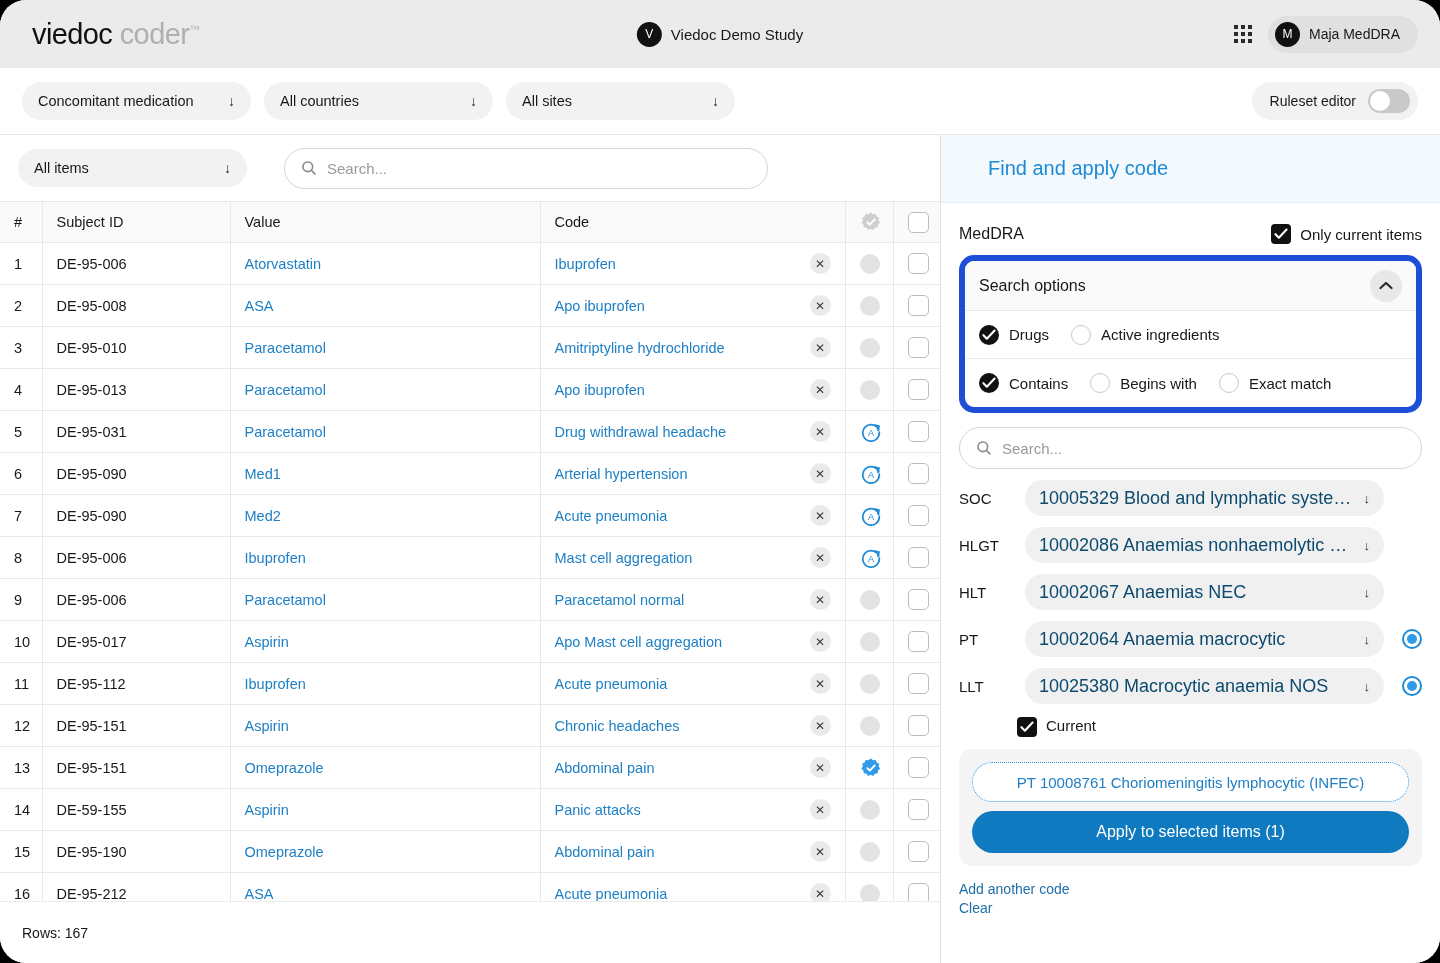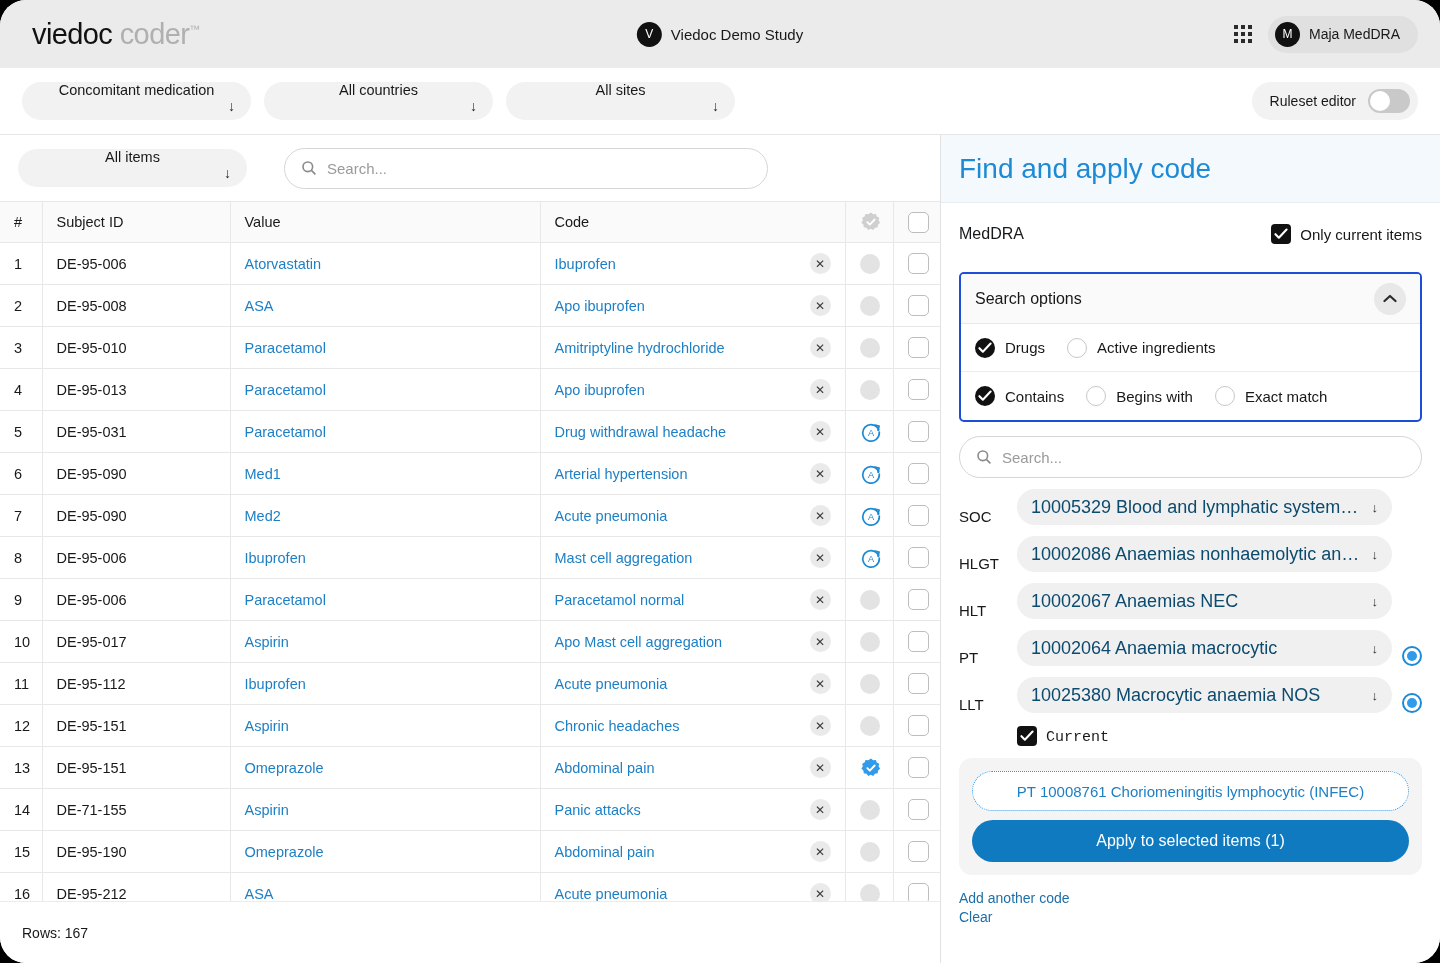--- a/index.html
+++ b/index.html
@@ -82,21 +82,20 @@
     background: #f2f2f2;
     border-radius: 22px;
     height: 38px;
     display: flex; align-items: center;
     padding: 0 16px 0 16px;
     font-size: 14.5px;
     color: #17181a;
     cursor: pointer;
     user-select: none;
     margin-right: 13px;
-    flex-direction: column;
   }
   .pill .lbl { white-space: nowrap; }
   .pill .arr { margin-left: auto; padding-left: 22px; font-size: 14px; color: #2b2b2b; }
   .pill-cm { width: 229px; }
   .pill-co { width: 229px; }
   .pill-si { width: 229px; }
 
   .ruleset {
     margin-left: auto;
     display: flex; align-items: center; gap: 12px;
@@ -212,41 +211,41 @@
   }
 
   
   .rp-header {
     background: #f4f9fd;
     height: 68px;
     display: flex; align-items: center;
     padding: 0 18px;
     border-bottom: 1px solid #e6eef5;
   }
-  .rp-header .t { font-size: 28px; color: #1d8ad6; }
+  .rp-header .t { font-size: 20px; color: #1d8ad6; margin-left: 29px; }
 
   .rp-body { padding: 14px 18px 13px 18px; flex: 1; overflow: hidden; }
 
   .rp-row1 {
     display: flex; align-items: center; justify-content: space-between;
     height: 34px;
   }
   .rp-row1 .sys { font-size: 16px; color: #17181a; }
   .chk-filled {
     width: 20px; height: 20px; border-radius: 4px;
     background: #111; position: relative; flex: none; cursor: pointer;
   }
   .chk-filled svg { position: absolute; left: 3px; top: 4px; width: 14px; height: 12px; }
   .inline-chk { display: flex; align-items: center; gap: 9px; cursor: pointer; }
   .inline-chk .l { font-size: 15px; color: #17181a; }
 
   .searchopts {
-    margin-top: 21px;
-    border: 2px solid #1d4ed8;
-    border-radius: 5px;
+    margin-top: 4px;
+    border: 6px solid #1d4ed8;
+    border-radius: 15px;
     overflow: hidden;
   }
   .so-head {
     height: 50px; background: #fafafa;
     display: flex; align-items: center; padding: 0 14px;
     border-bottom: 1px solid #e8e8e8;
     cursor: pointer;
   }
   .so-head .t { font-size: 16px; color: #17181a; }
   .so-caret {
@@ -273,21 +272,21 @@
   .so-line .l { font-size: 15px; color: #17181a; margin-right: 12px; }
 
   .rp-search {
     margin-top: 14px;
     height: 42px; border: 1px solid #d6d6d6; border-radius: 22px;
     display: flex; align-items: center; gap: 10px; padding: 0 16px;
   }
   .rp-search .ph { font-size: 15px; color: #9a9a9a; }
 
   .lvl {
-    display: flex; align-items: flex-end; gap: 0;
+    display: flex; align-items: center; gap: 8px;
     margin-top: 11px;
   }
   .lvl .tag {
     width: 58px; font-size: 15px; color: #17181a; flex: none;
   }
   .lvl .field {
     flex: 1;
     background: #f0f0f0;
     border-radius: 20px;
     height: 36px;
@@ -307,21 +306,21 @@
     position: relative; cursor: pointer;
   }
   .lvl .sel::after {
     content: ""; position: absolute; left: 3px; top: 3px;
     width: 10px; height: 10px; border-radius: 50%; background: #2f9bea;
   }
   .lvl .selspace { width: 20px; margin-left: 10px; flex: none; }
 
   .current-row {
     margin: 13px 0 0 58px;
-    display: flex; align-items: flex-end; gap: 9px; font-family: Liberation Mono, monospace;
+    display: flex; align-items: flex-start; gap: 9px;
   }
 
   .applybox {
     margin-top: 12px;
     background: #f4f4f4;
     border-radius: 13px;
     padding: 13px;
   }
   .codechip {
     border: 1.5px dotted #2f9bea;
@@ -626,21 +625,21 @@
                   </div>
                 </td>
                 <td class="c-stat"><svg class="badge" viewBox="0 0 24 24">
                     <path d="M12 1.6l2.3 1.9 3-.3 1 2.8 2.7 1.3-.7 2.9 1.6 2.6-2.2 2-.4 3-3 .5-1.9 2.3-2.7-1.3-2.7 1.3-1.9-2.3-3-.5-.4-3-2.2-2 1.6-2.6-.7-2.9L5 6l1-2.8 3 .3z" fill="#2f9bea"></path>
                     <path d="M8 12.2l2.7 2.7 5.3-5.6" fill="none" stroke="#ffffff" stroke-width="2.1" stroke-linecap="round" stroke-linejoin="round"></path>
                   </svg></td>
                 <td class="c-chk"><span class="chk-box"></span></td>
               </tr>
               <tr>
                 <td class="c-num">14</td>
-                <td class="c-sub">DE-71-155</td>
+                <td class="c-sub">DE-59-155</td>
                 <td class="c-val">Aspirin</td>
                 <td class="c-code">
                   <div class="codecell">
                     <span class="txt">Panic attacks</span>
                     <span class="xbtn">✕</span>
                   </div>
                 </td>
                 <td class="c-stat"><span class="dot-gray"></span></td>
                 <td class="c-chk"><span class="chk-box"></span></td>
               </tr>

